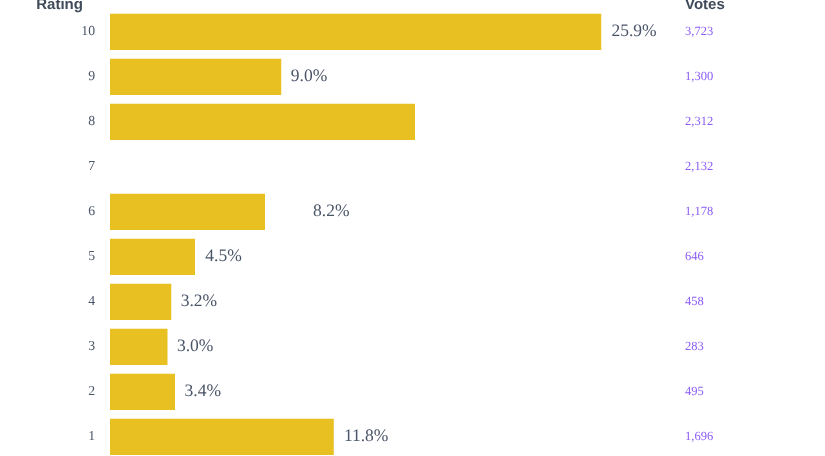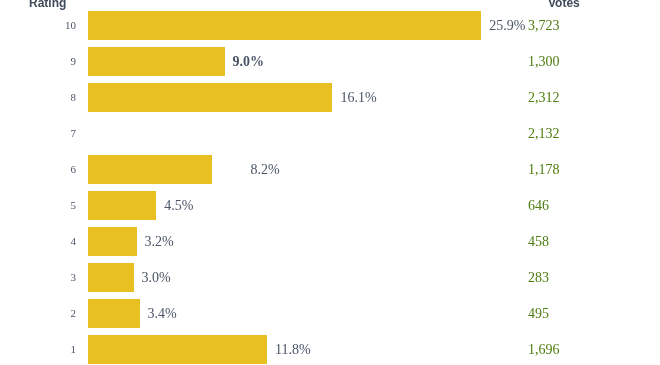--- a/index.html
+++ b/index.html
@@ -89,26 +89,26 @@
     height: 29px;
     line-height: 29px;
     font-size: 14px;
     color: #4a5568;
     white-space: nowrap;
     font-family: "Liberation Serif", "DejaVu Serif", serif;
   }
 
   .votes-label {
     position: absolute;
-    left: 528px;
+    left: 548px;
     top: 0;
     height: 29px;
     line-height: 29px;
-    font-size: 14px;
-    color: #4d7c0f;
+    font-size: 10px;
+    color: #8b5cf6;
     white-space: nowrap;
     text-align: left;
     font-family: "Liberation Serif", "DejaVu Serif", serif;
   }
 </style>
 </head>
 <body>
 
 <div id="chart-root">
 
@@ -123,29 +123,28 @@
         <div class="bar-track">
           <div class="bar" style="width: 393.162px; background: rgb(232, 192, 34);"></div>
           <div class="pct-label" style="left: 401.162px;">25.9%</div>
         </div>
         <div class="votes-label">3,723</div>
       </div>
       <div class="row">
         <div class="rating-label">9</div>
         <div class="bar-track">
           <div class="bar" style="width: 136.62px; background: rgb(232, 192, 34);"></div>
-          <div class="pct-label" style="left: 144.62px; font-weight: bold;">9.0%</div>
+          <div class="pct-label" style="left: 144.62px;">9.0%</div>
         </div>
         <div class="votes-label">1,300</div>
       </div>
       <div class="row">
         <div class="rating-label">8</div>
         <div class="bar-track">
           <div class="bar" style="width: 244.398px; background: rgb(232, 192, 34);"></div>
-          <div class="pct-label" style="left: 252.398px;">16.1%</div>
         </div>
         <div class="votes-label">2,312</div>
       </div>
       <div class="row">
         <div class="rating-label">7</div>
         <div class="votes-label">2,132</div>
       </div>
       <div class="row">
         <div class="rating-label">6</div>
         <div class="bar-track">

